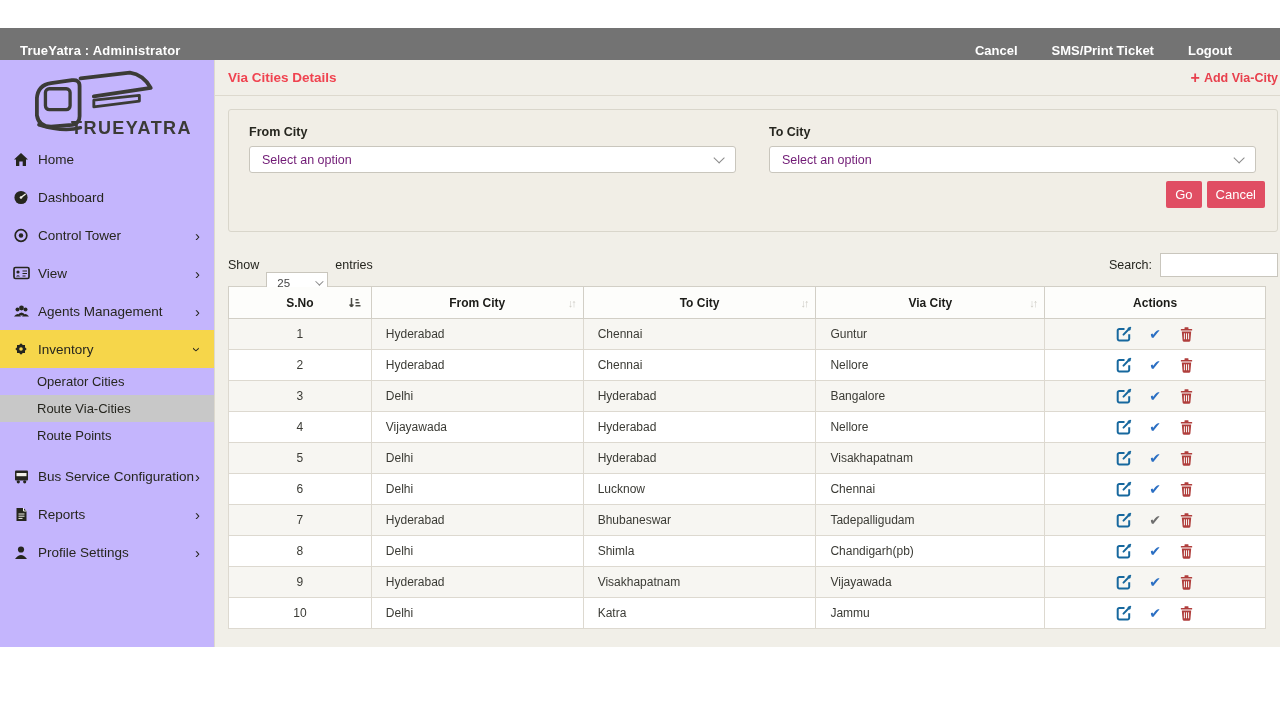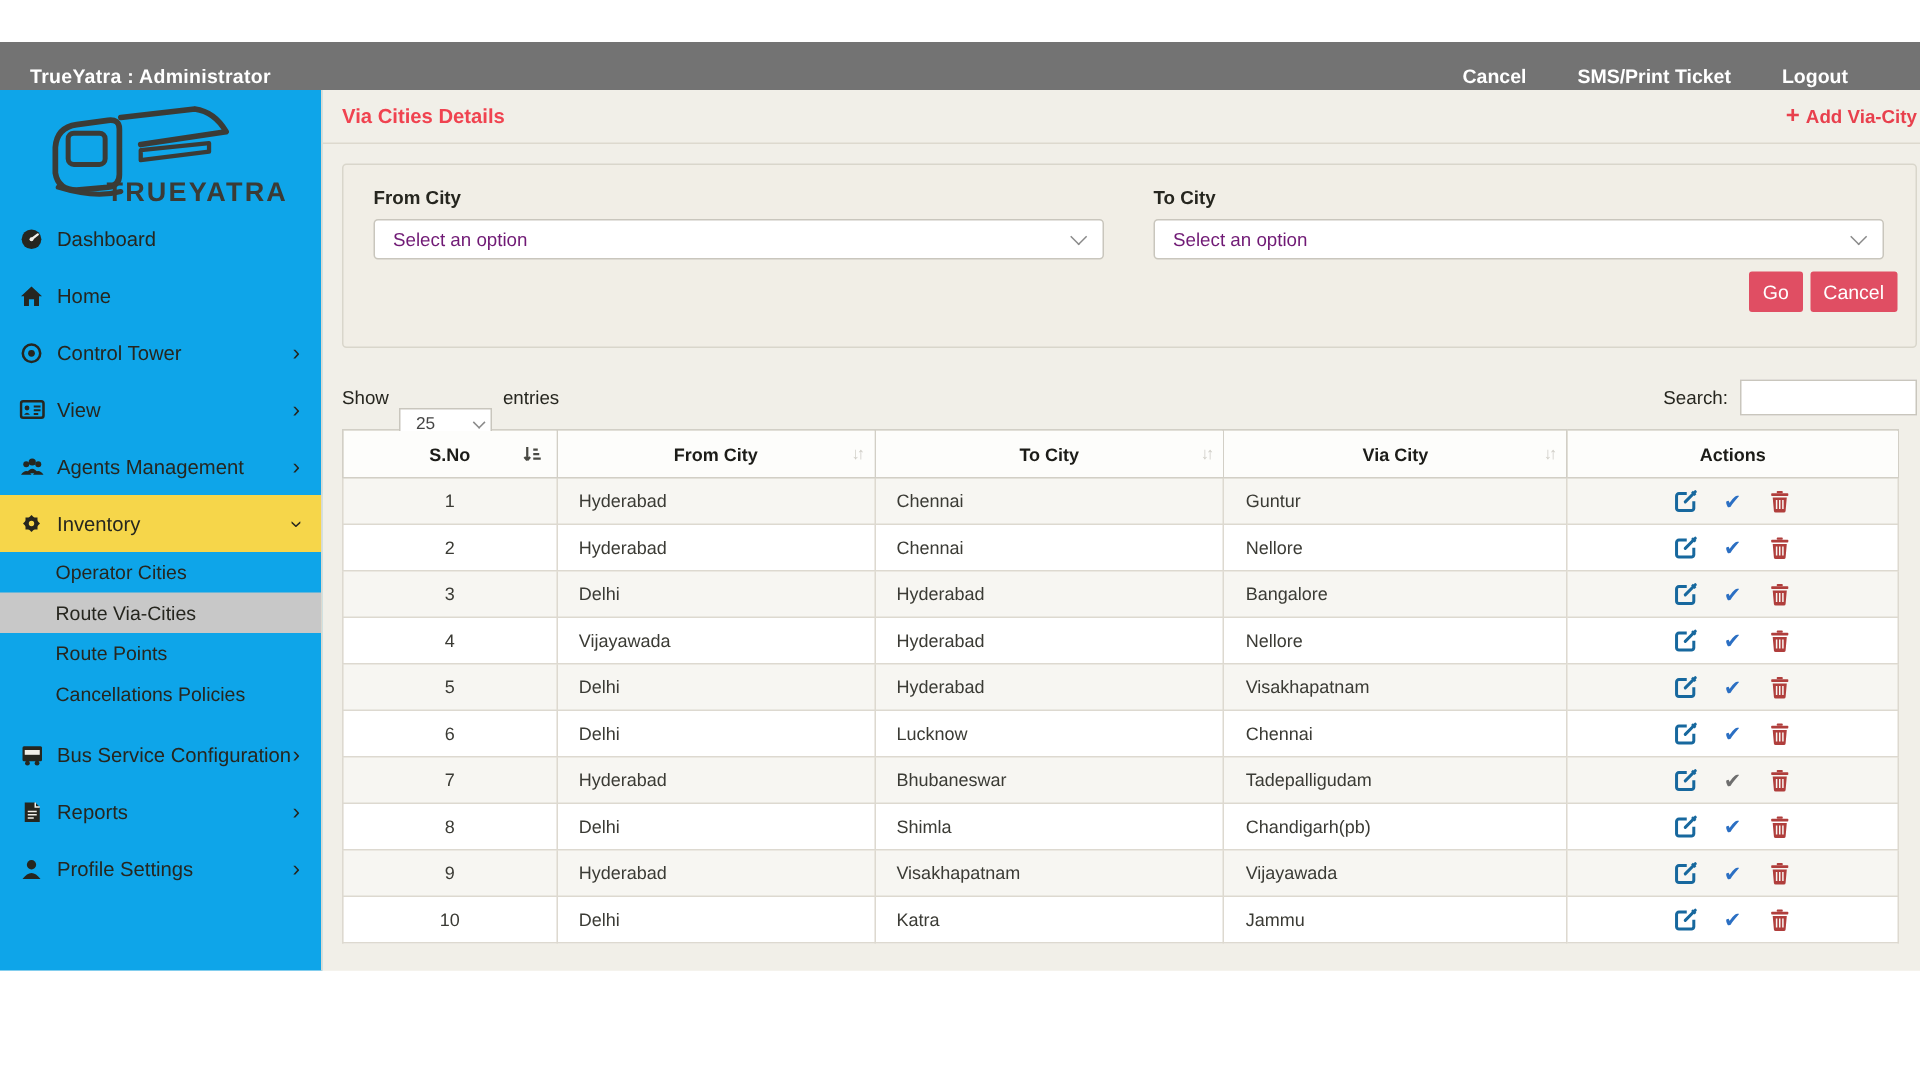--- a/index.html
+++ b/index.html
@@ -12,21 +12,21 @@
   .topbar { height:32px; background:#737373; display:flex; align-items:center;
     justify-content:space-between; padding:12px 48px 0 20px; }
   .topbar-title { color:#ffffff; font-size:13px; font-weight:bold; letter-spacing:.2px; }
   .topbar-menu { display:flex; gap:34px; }
   .topbar-menu span { color:#ffffff; font-size:13px; font-weight:bold; cursor:pointer; }
 
   
   .app { display:flex; height:587px; background:#f1efe8; }
 
   
-  .sidebar { width:215px; background:#0ea5e9; border-right:1px solid #ddd9ce; flex:none; }
+  .sidebar { width:215px; background:#c4b5fd; border-right:1px solid #ddd9ce; flex:none; }
   .logo-block { height:80px; padding:6px 10px 0 14px; }
   .nav-item { height:38px; display:flex; align-items:center; padding:0 14px 0 12px;
     font-size:13.5px; color:#26261f; cursor:pointer; position:relative; }
   .nav-item .nicon { width:18px; display:inline-flex; justify-content:center; margin-right:8px; flex:none; }
   .nav-item .chev { position:absolute; right:14px; font-size:15px; color:#26261f; line-height:1; }
   .nav-item.active { background:#f6d64a; }
   .nav-item.active .chev { transform:rotate(90deg); }
   .subnav-item { height:27px; display:flex; align-items:center; padding-left:37px;
     font-size:13px; color:#26261f; cursor:pointer; }
   .subnav-item.selected { background:#c8c8c8; }
@@ -109,36 +109,36 @@
           <path d="M84,36 l48,-5 v6 l-48,6 z" stroke-width="3"></path>
           <path d="M26,62 q26,8 44,3" stroke-width="3.5"></path>
           <rect x="33" y="24" width="26" height="22" rx="4" stroke-width="3.5"></rect>
         </g>
         <text x="60" y="72" font-family="Liberation Sans, DejaVu Sans, sans-serif" font-size="19" font-weight="bold" letter-spacing="1.5" fill="#3b3b36">TRUEYATRA</text>
       </svg>
     </div>
 
     <div class="nav-item">
       <span class="nicon">
+        <svg width="16" height="15" viewBox="0 0 16 15">
+            <path d="M8,1 L15,7.5 L13,7.5 L13,14 L9.7,14 L9.7,9.5 L6.3,9.5 L6.3,14 L3,14 L3,7.5 L1,7.5 Z" fill="#26261f"></path>
+          </svg>
+      </span>
+      <span>Home</span>
+    </div>
+
+    <div class="nav-item">
+      <span class="nicon">
         <svg width="16" height="15" viewBox="0 0 16 16">
             <circle cx="8" cy="8" r="7" fill="#26261f"></circle>
             <path d="M8,8 L12.5,4.5" stroke="#f1efe8" stroke-width="1.6" stroke-linecap="round"></path>
             <circle cx="8" cy="8" r="1.4" fill="#f1efe8"></circle>
           </svg>
       </span>
       <span>Dashboard</span>
-    </div>
-
-    <div class="nav-item">
-      <span class="nicon">
-        <svg width="16" height="15" viewBox="0 0 16 15">
-            <path d="M8,1 L15,7.5 L13,7.5 L13,14 L9.7,14 L9.7,9.5 L6.3,9.5 L6.3,14 L3,14 L3,7.5 L1,7.5 Z" fill="#26261f"></path>
-          </svg>
-      </span>
-      <span>Home</span>
     </div>
 
     <div class="nav-item">
       <span class="nicon">
         <svg width="16" height="15" viewBox="0 0 16 16">
             <circle cx="8" cy="8" r="6.2" fill="none" stroke="#26261f" stroke-width="1.8"></circle>
             <circle cx="8" cy="8" r="2.4" fill="#26261f"></circle>
           </svg>
       </span>
       <span>Control Tower</span>
@@ -188,23 +188,20 @@
 
     <div class="subnav">
       <div class="subnav-item">
         <span>Operator Cities</span>
       </div>
       <div class="subnav-item selected">
         <span>Route Via-Cities</span>
       </div>
       <div class="subnav-item">
         <span>Route Points</span>
-      </div>
-      <div class="subnav-item">
-        <span>Cancellations Policies</span>
       </div>
     </div>
 
     <div class="nav-bottom">
       <div class="nav-item">
         <span class="nicon">
           <svg width="15" height="15" viewBox="0 0 15 15">
               <path d="M2,1.5 h11 q1,0 1,1 v8 q0,1 -1,1 h-11 q-1,0 -1,-1 v-8 q0,-1 1,-1 z" fill="#26261f"></path>
               <rect x="2.5" y="4" width="10" height="3.2" fill="#f1efe8"></rect>
               <circle cx="4.3" cy="12.8" r="1.6" fill="#26261f"></circle>

